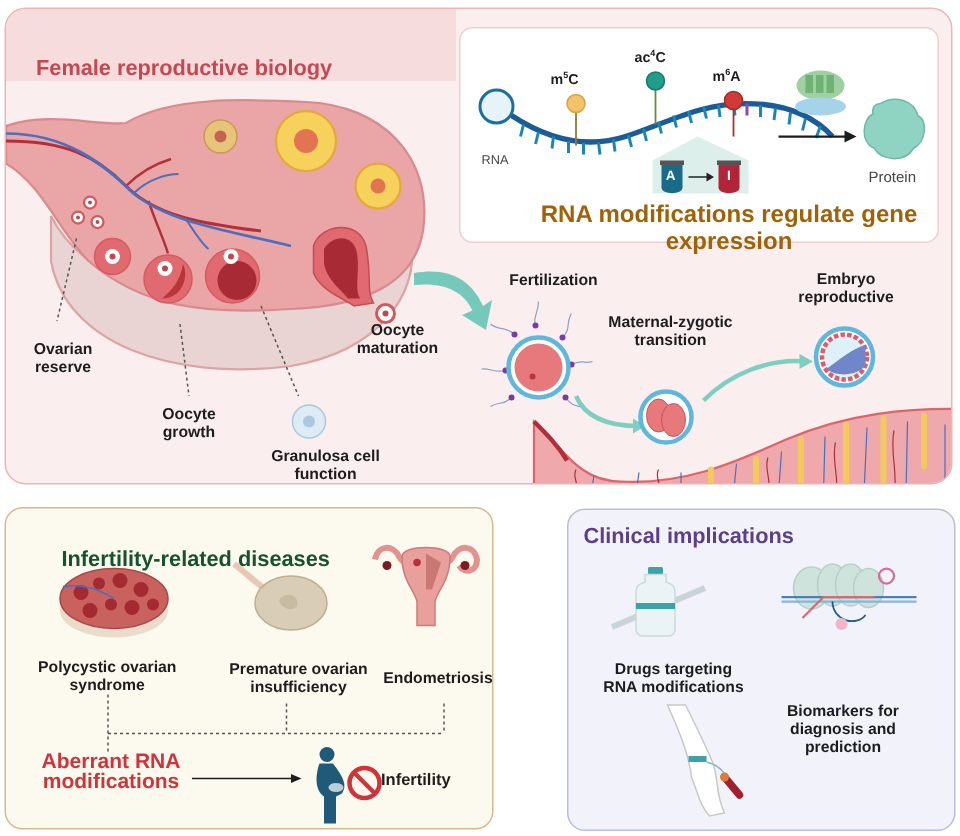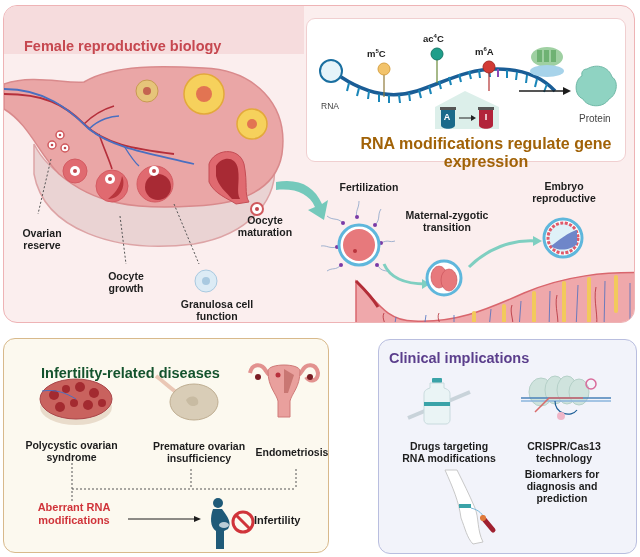--- a/index.html
+++ b/index.html
@@ -306,21 +306,21 @@
 
   <svg width="330" height="80" style="left:0;top:120px;">
     <g stroke="#555" stroke-width="1" stroke-dasharray="2,2" fill="none">
       <line x1="68" y1="4" x2="68" y2="42"></line>
       <line x1="187" y1="10" x2="187" y2="30"></line>
       <line x1="292" y1="10" x2="292" y2="30"></line>
       <line x1="68" y1="30" x2="292" y2="30"></line>
     </g>
   </svg>
 
-  <div class="abs" style="left:20px;top:162px;width:100px;font-size:11px;line-height:13px;font-weight:bold;color:#d0343a;text-align:center;">
+  <div class="abs" style="left:20px;top:162px;width:100px;font-size:14px;line-height:13px;font-weight:bold;color:#d0343a;text-align:center;">
     <div>Aberrant RNA</div>
     <div>modifications</div>
   </div>
   <svg width="80" height="10" style="left:122px;top:175px;">
     <line x1="2" y1="5" x2="70" y2="5" stroke="#1d1d1d" stroke-width="1"></line>
     <path d="M68,2 L75,5 L68,8Z" fill="#1d1d1d"></path>
   </svg>
   <svg width="30" height="54" style="left:200px;top:158px;">
     <circle cx="14" cy="6" r="5" fill="#1f5a78"></circle>
     <path d="M9,12 L18,12 C24,20 28,26 24,32 L20,34 L20,52 L12,52 L12,34 C6,30 6,20 9,12Z" fill="#1f5a78"></path>
@@ -354,24 +354,20 @@
         <ellipse cx="46" cy="16" rx="10" ry="14"></ellipse>
         <ellipse cx="58" cy="18" rx="10" ry="13"></ellipse>
       </g>
     <line x1="0" y1="24" x2="90" y2="24" stroke="#4a82b8" stroke-width="1.5"></line>
     <line x1="0" y1="27" x2="90" y2="27" stroke="#8ab4dc" stroke-width="1.5"></line>
     <path d="M14,38 L28,24 L62,24" stroke="#d96b6b" stroke-width="1.5" fill="none"></path>
     <path d="M34,27 C34,40 50,44 56,36" stroke="#1a5d96" stroke-width="1.2" fill="none"></path>
     <circle cx="70" cy="10" r="5" fill="none" stroke="#d96b9b" stroke-width="1.5"></circle>
     <circle cx="40" cy="42" r="4" fill="#f0b6c8"></circle>
   </svg>
-  <div class="abs lbl" style="left:130px;top:100px;width:110px;">
-    <div>CRISPR/Cas13</div>
-    <div>technology</div>
-  </div>
 
   <svg width="60" height="80" style="left:60px;top:128px;">
     <path d="M6,2 C14,20 20,34 22,50 C26,60 28,70 34,76 L44,74 C38,62 40,50 36,40 C30,26 24,14 18,2Z" fill="#ffffff" stroke="#c8c8c8"></path>
     <rect x="20" y="36" width="12" height="4" fill="#3aa3a8"></rect>
     <path d="M32,40 C40,42 44,46 46,52" stroke="#7ab8d8" stroke-width="1" fill="none"></path>
     <line x1="44" y1="50" x2="54" y2="62" stroke="#a02030" stroke-width="5" stroke-linecap="round"></line>
     <circle cx="44" cy="50" r="3" fill="#e07a3a"></circle>
   </svg>
   <div class="abs lbl" style="left:128px;top:128px;width:110px;">
     <div>Biomarkers for</div>

